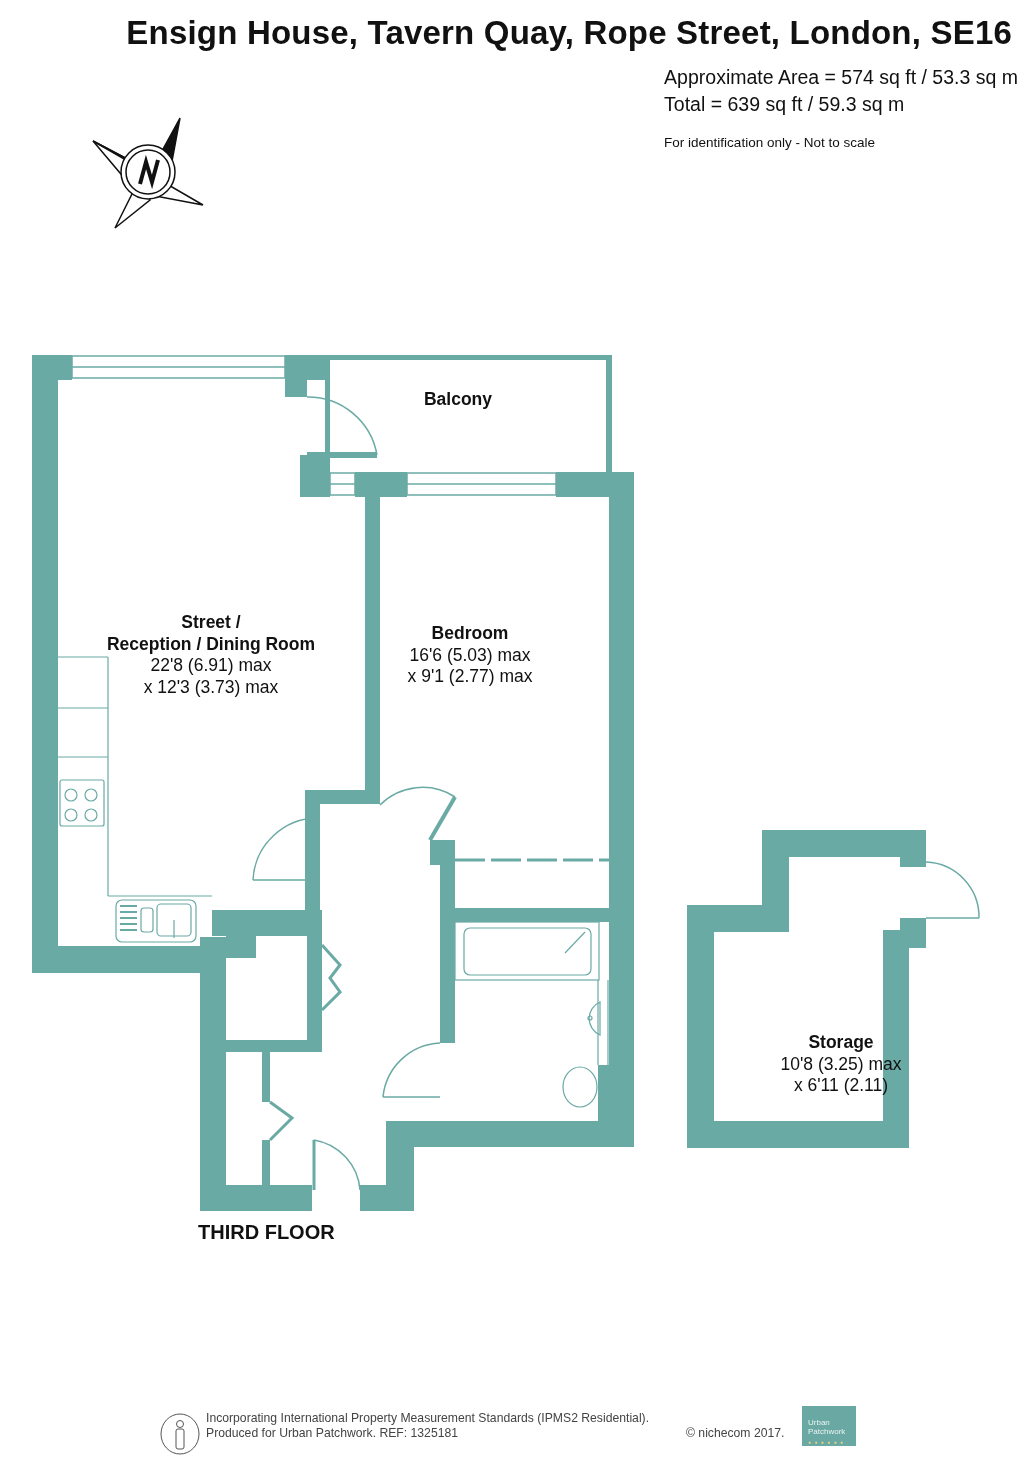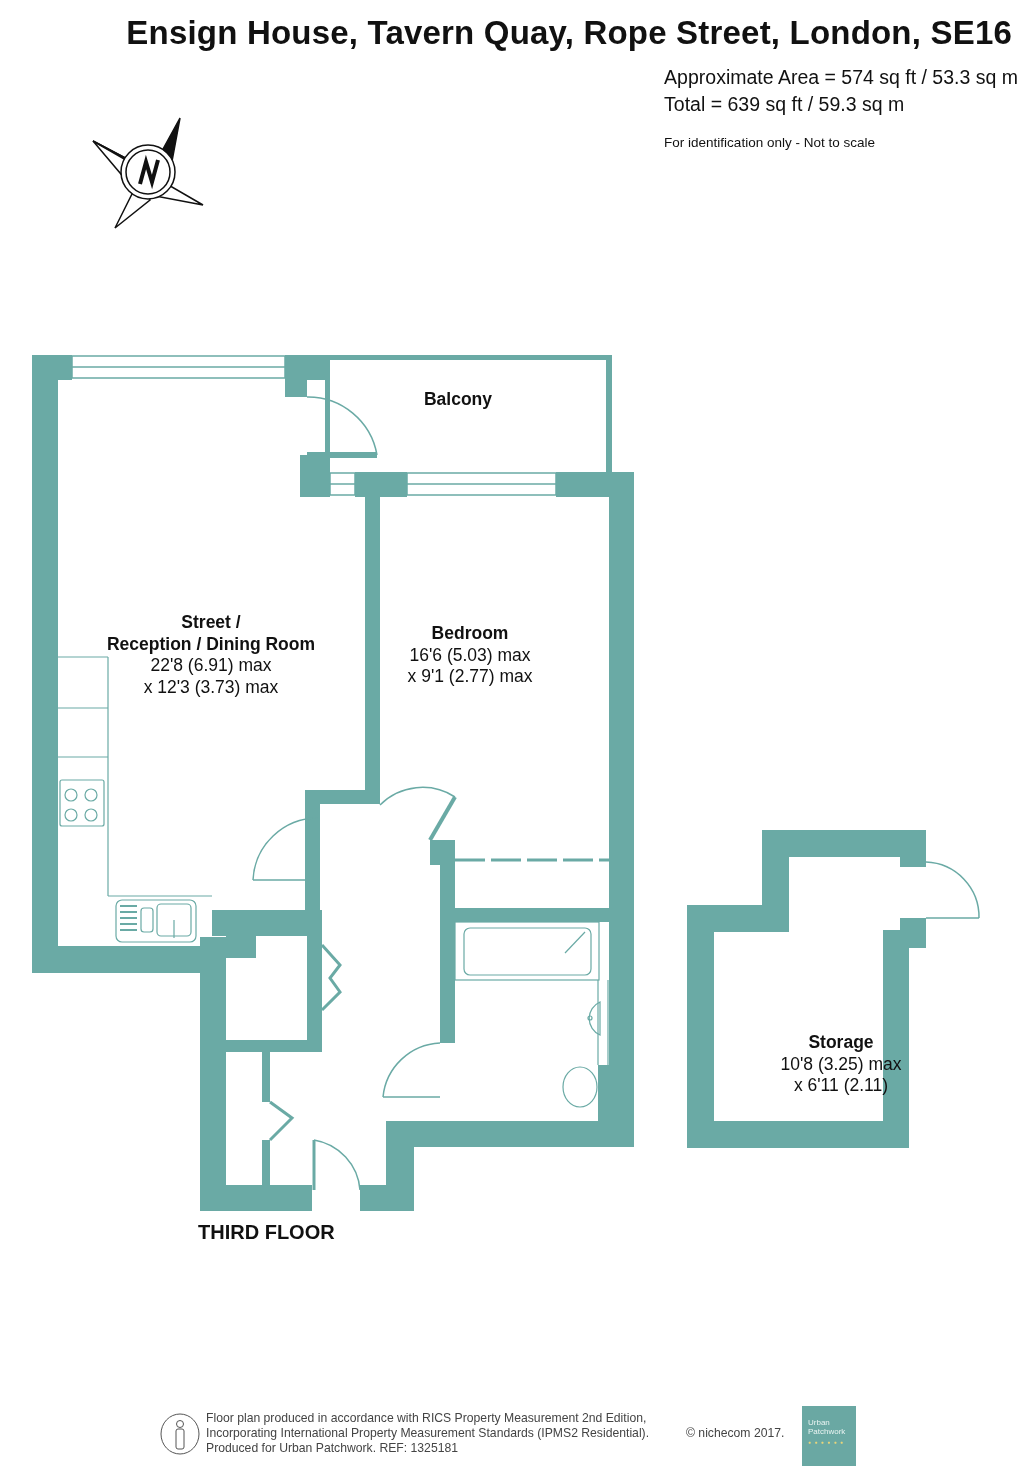--- a/index.html
+++ b/index.html
@@ -8,21 +8,21 @@
   .areas { position: absolute; right: 6px; top: 64px; }
   .areas .line { font-size: 19.5px; line-height: 26.5px; white-space: nowrap; }
   .areas .disclaimer { font-size: 13.5px; margin-top: 18px; margin-right: 6px; }
   .plan { position: absolute; left: 0; top: 0; }
   .room-label { position: absolute; text-align: center; font-size: 17.5px; line-height: 21.5px; white-space: nowrap; transform: translateX(-50%); }
   .room-label .name { font-weight: bold; }
   .floor-label { position: absolute; left: 198px; top: 1221px; font-size: 20px; font-weight: bold; }
   .footer { position: absolute; left: 156px; top: 1404px; width: 720px; height: 60px; }
   .footer .text { position: absolute; left: 50px; top: 7px; font-size: 12.2px; line-height: 15.2px; color: #444; white-space: nowrap; }
   .footer .copyright { position: absolute; left: 530px; top: 22px; font-size: 12.2px; color: #444; white-space: nowrap; }
-  .logo { position: absolute; left: 802px; top: 1406px; width: 54px; height: 60px; background: #6aa8a3; color: #e9f4f2; font-size: 8px; line-height: 9px; box-sizing: border-box; padding: 12px 0 0 6px; }
+  .logo { position: absolute; left: 802px; top: 1406px; width: 54px; height: 40px; background: #6aa8a3; color: #e9f4f2; font-size: 8px; line-height: 9px; box-sizing: border-box; padding: 12px 0 0 6px; }
   .logo .dots { color: #e9d57a; font-size: 5px; letter-spacing: 1px; margin-top: 2px; }
 </style>
 </head>
 <body>
 
 <div class="title">Ensign House, Tavern Quay, Rope Street, London, SE16</div>
 
 <div class="areas">
   <div class="line">Approximate Area = 574 sq ft / 53.3 sq m</div>
   <div class="line">Total = 639 sq ft / 59.3 sq m</div>
@@ -187,21 +187,20 @@
 
 <div class="floor-label">THIRD FLOOR</div>
 
 <div class="footer">
   <svg style="position:absolute; left:2px; top:8px;" width="44" height="44" viewBox="0 0 44 44">
     <ellipse cx="22" cy="22" rx="19" ry="20" fill="none" stroke="#555" stroke-width="1"></ellipse>
     <circle cx="22" cy="12" r="3.5" fill="none" stroke="#555" stroke-width="1"></circle>
     <rect x="18" y="17" width="8" height="20" rx="2" fill="none" stroke="#555" stroke-width="1"></rect>
   </svg>
   <div class="text">
-    <div>Floor plan produced in accordance with RICS Property Measurement 2nd Edition,</div>
     <div>Incorporating International Property Measurement Standards (IPMS2 Residential).</div>
     <div>Produced for Urban Patchwork.   REF: 1325181</div>
   </div>
   <div class="copyright">© nichecom 2017.</div>
 </div>
 
 <div class="logo">
   <div>Urban</div>
   <div>Patchwork</div>
   <div class="dots">● ● ● ● ● ●</div>

